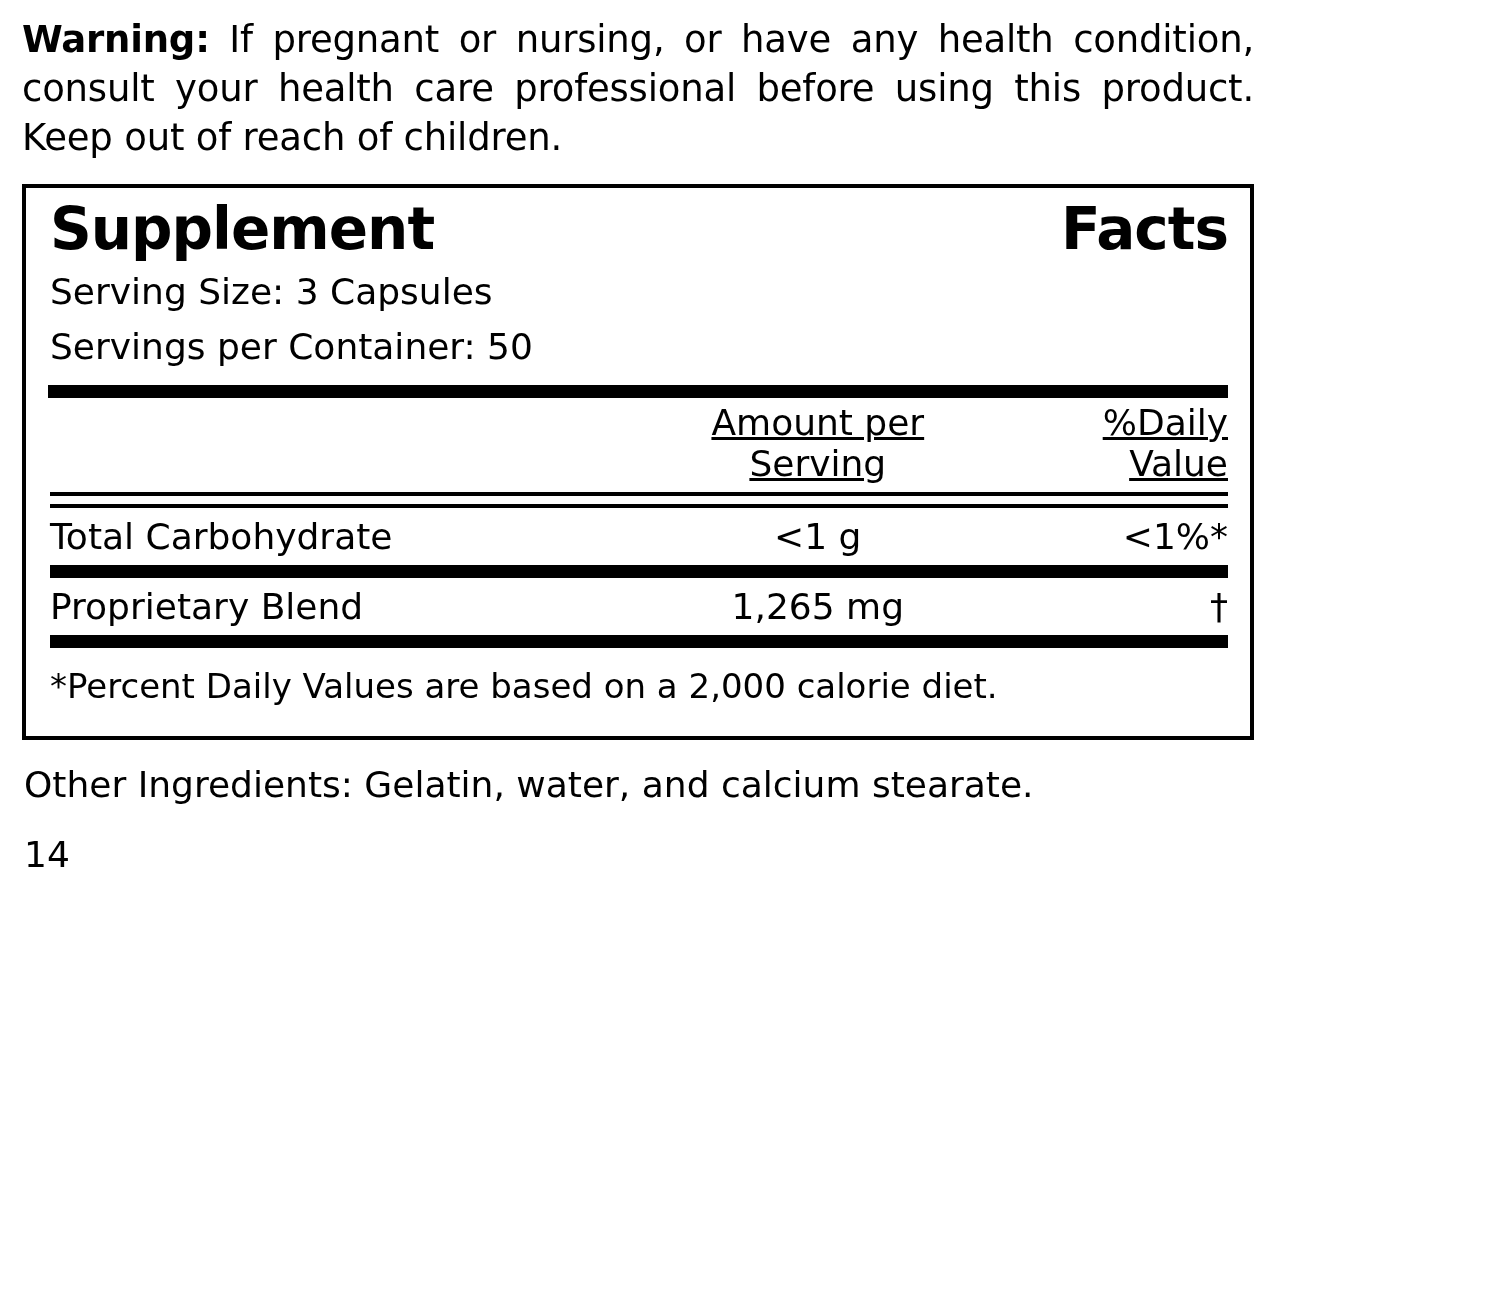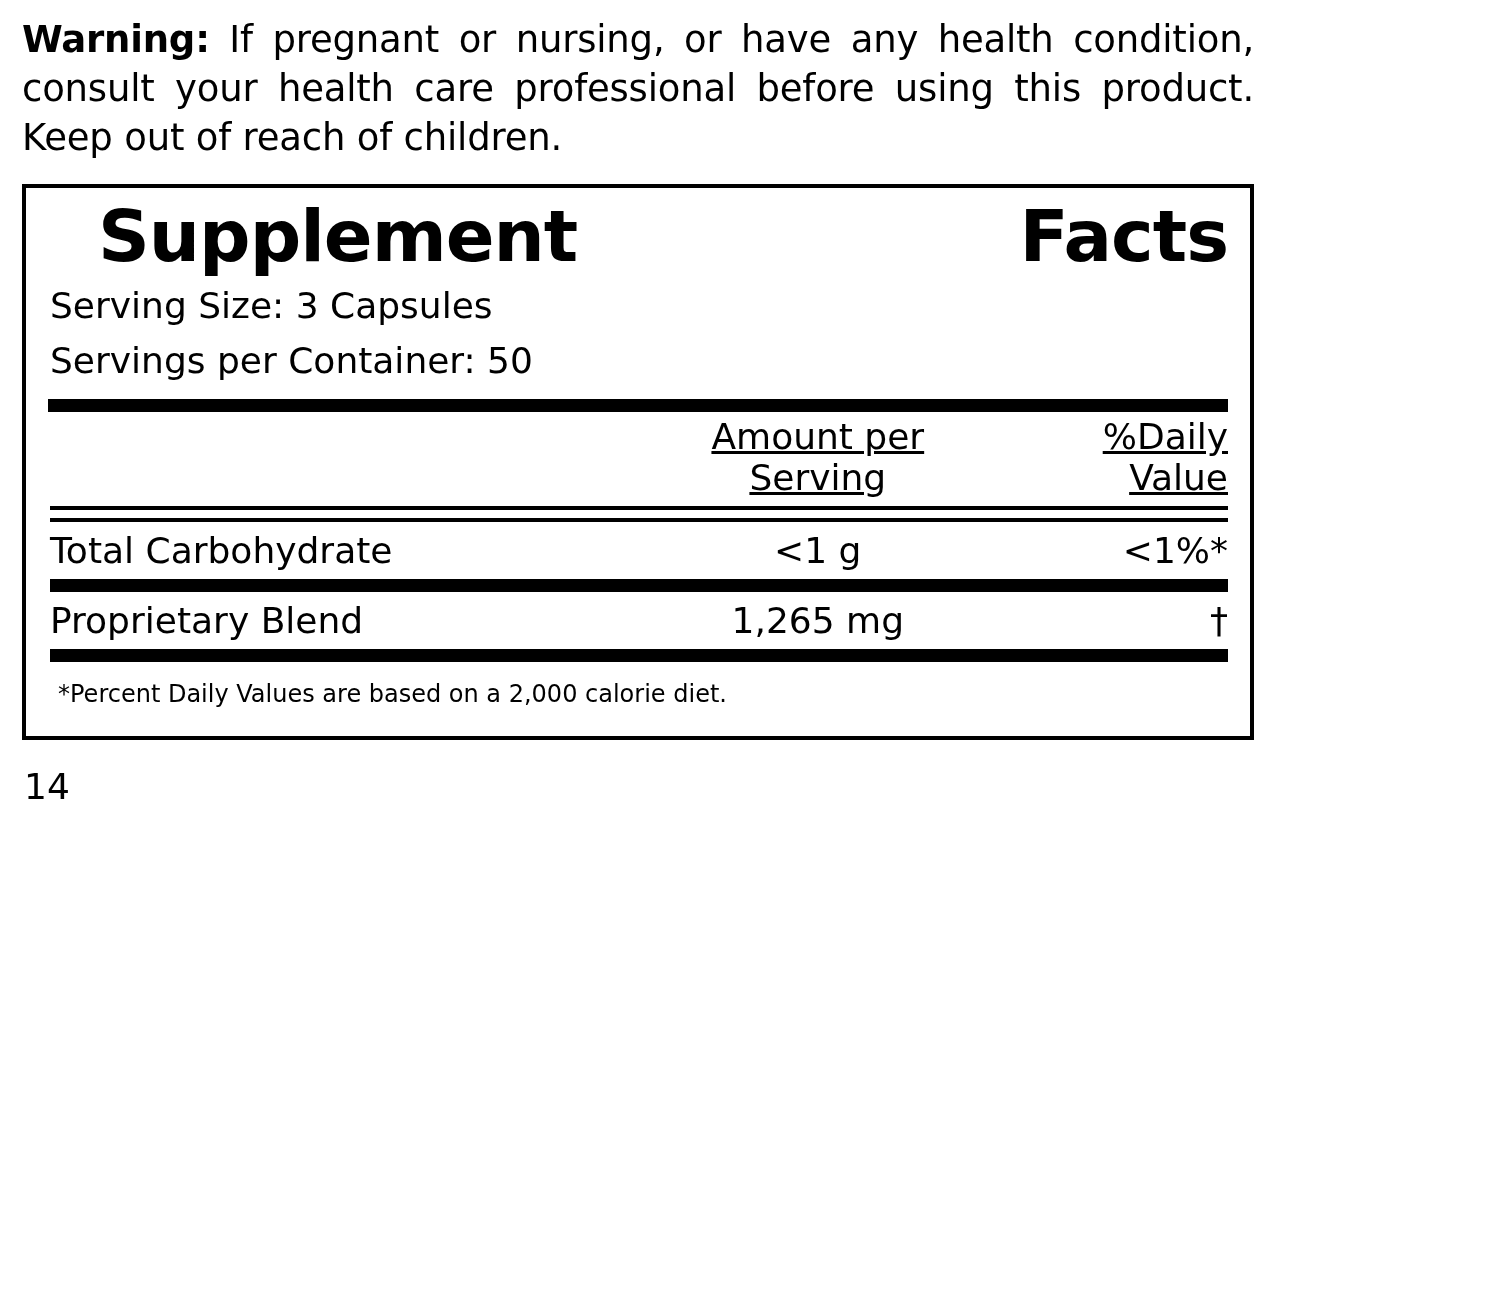--- a/index.html
+++ b/index.html
@@ -36,29 +36,28 @@
   }
 
   
   .sf-box {
     border: 4px solid #000;
     padding: 10px 16px 26px 16px;
     margin: 0;
   }
 
   .sf-title {
-    font-size: 72px;
+    font-size: 58px;
     font-weight: bold;
     line-height: 1.02;
     letter-spacing: -1px;
     display: flex;
     justify-content: space-between;
     padding: 2px 6px 0 8px;
     white-space: nowrap;
-    margin-left: 48px;
   }
 
   .sf-serving {
     font-size: 36px;
     line-height: 1.32;
     padding: 8px 0 0 8px;
   }
 
   .rule-thick {
     height: 13px;
@@ -106,24 +105,23 @@
   }
 
   .blend-desc td {
     padding-top: 0;
     padding-bottom: 6px;
     padding-left: 22px;
     font-size: 36px;
   }
 
   .footnotes {
-    font-size: 24px;
+    font-size: 34px;
     line-height: 1.35;
     padding: 12px 6px 0 8px;
-    margin-left: 8px;
   }
 
   
   .other-ing {
     font-size: 36px;
     line-height: 1.3;
     padding: 22px 4px 0 2px;
   }
   .page-num {
     font-size: 36px;
@@ -190,15 +188,16 @@
               <div class="hr-thick"></div>
             </td>
         </tr>
       </tbody>
     </table>
 
     <div class="footnotes">*Percent Daily Values are based on a 2,000 calorie diet.</div>
 
   </div>
 
+  <div class="other-ing">Other Ingredients: Gelatin, water, and calcium stearate.</div>
   <div class="page-num">14</div>
 
 </div>
 
 </body></html>

